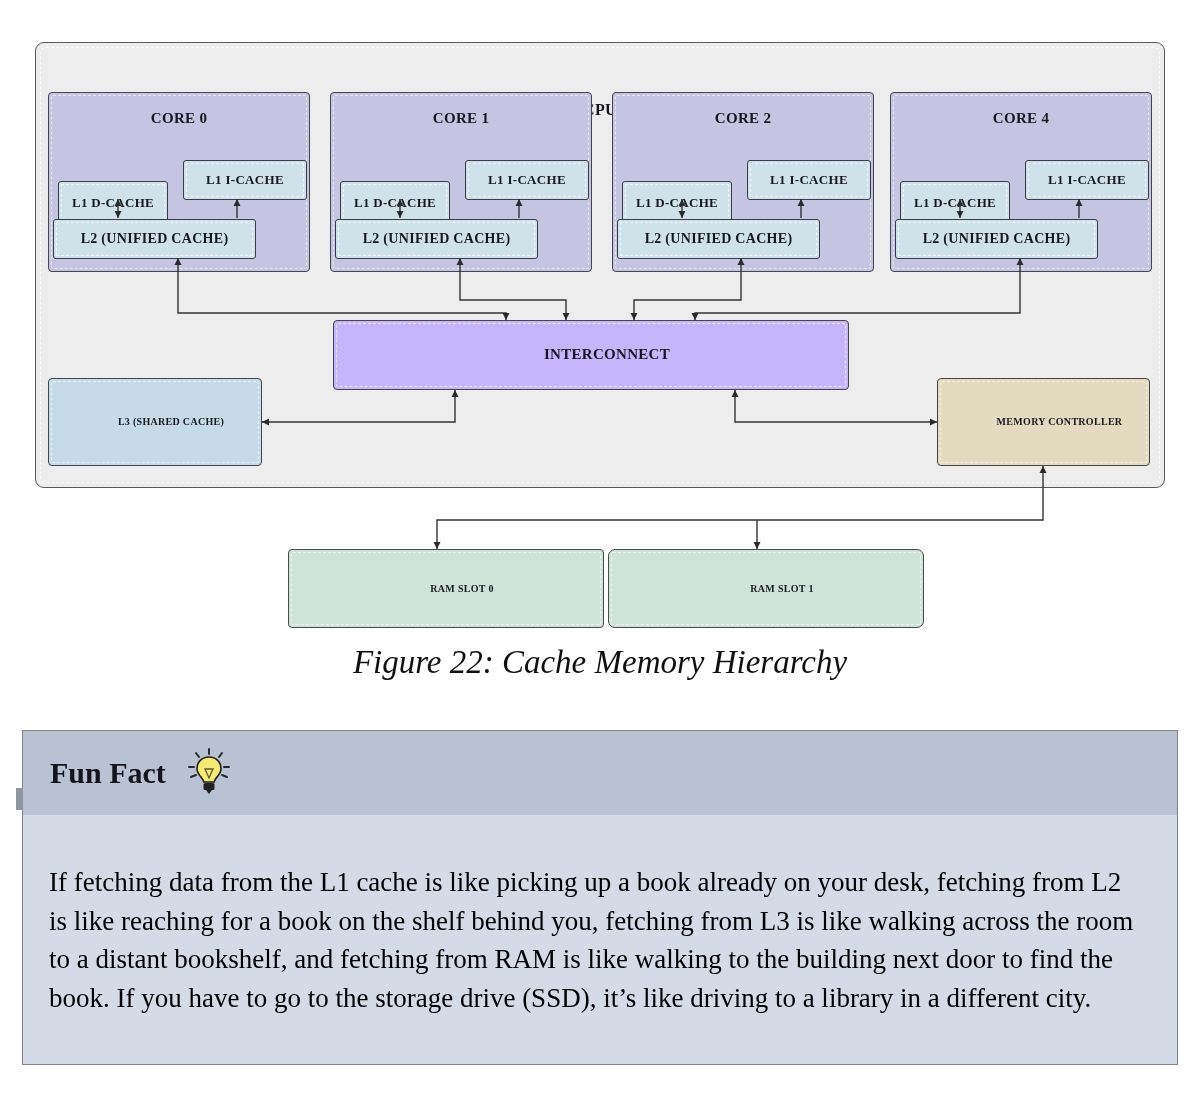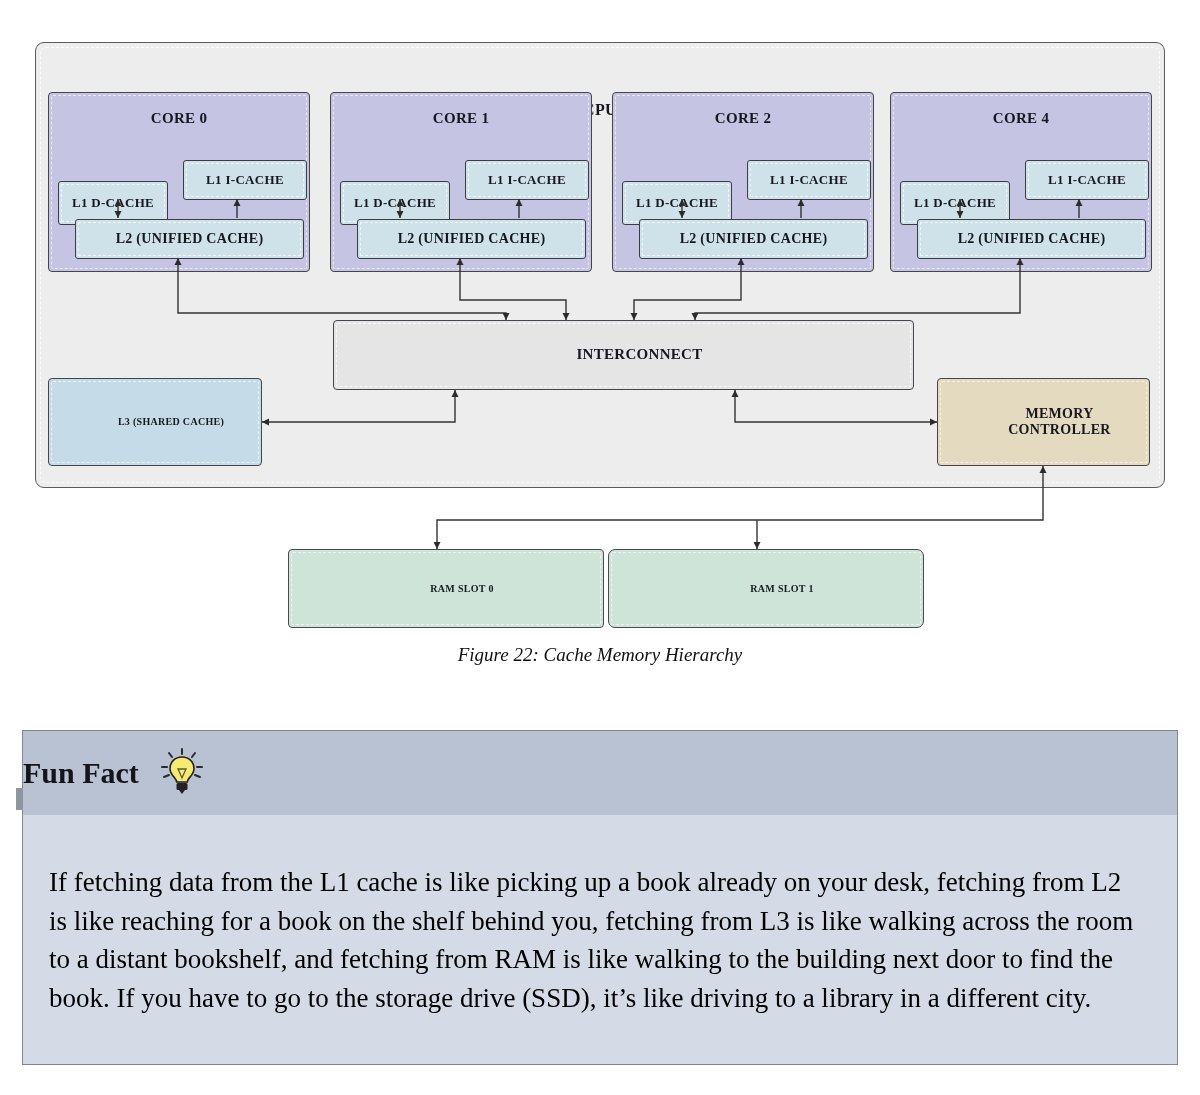--- a/index.html
+++ b/index.html
@@ -20,46 +20,46 @@
   .cpu-title{position:absolute;left:0;top:58px;width:100%;text-align:center;font-size:16px;}
 
   .core{top:92px;width:262px;height:180px;background:#c6c4e3;}
   .core-title{position:absolute;left:0;top:17px;width:100%;font-size:15px;}
   .subbox{position:absolute;box-sizing:border-box;border:1.2px solid #3c3c44;border-radius:3px;
           background:#cfe2e9;}
   .subbox::before{content:"";position:absolute;inset:2px;border:1px dashed rgba(255,255,255,.7);
                   pointer-events:none;}
   .l1d{left:9px;top:67px;width:110px;height:44px;margin-top:21px;}
   .l1i{left:134px;top:67px;width:124px;height:40px;}
-  .l2 {left:26px;top:126px;width:229px;height:40px;}
+  .l2 {left:4px;top:126px;width:203px;height:40px;}
   .l1-lbl{font-size:13px;}
   .l2-lbl{font-size:14px;}
 
-  .interconnect{left:333px;top:320px;width:581px;height:70px;background:#e5e5e5;}
+  .interconnect{left:333px;top:320px;width:516px;height:70px;background:#c4b5fd;}
   .interconnect::before{border-color:rgba(255,255,255,.75);}
   .ic-lbl{font-size:15px;}
 
   .l3box{left:48px;top:378px;width:214px;height:88px;background:#c5dbe7;}
   .mcbox{left:937px;top:378px;width:213px;height:88px;background:#e4dabf;}
-  .mc-lbl{font-size:14px;width:130px;margin:16px auto;}
+  .mc-lbl{font-size:10px;width:130px;margin:16px auto;}
   .big-lbl{font-size:10px;}
 
   .ram{top:549px;width:316px;height:79px;background:#cfe4d8;border-color:#4a4a50;}
   .ram0{left:288px;}
   .ram1{left:608px;border-radius:7px;}
 
   .arrows{position:absolute;left:0;top:0;width:1200px;height:700px;pointer-events:none;}
   .figure-caption{position:absolute;left:0;top:644px;width:100%;text-align:center;
-                  font-style:italic;font-size:19px;color:#101010;}
+                  font-style:italic;font-size:33px;color:#101010;}
 
   
   .funfact{position:absolute;left:22px;top:730px;width:1156px;height:335px;box-sizing:border-box;
            border:1px solid #82878f;background:#d4dbe6;}
   .ff-header{position:absolute;left:0;top:0;width:100%;height:84px;background:#b8c2d2;
-             display:flex;align-items:center;box-sizing:border-box;}
+             display:flex;align-items:center;box-sizing:border-box;padding-left:27px;}
   .ff-title{font-weight:bold;font-size:30px;color:#14141a;}
   .ff-bulb{margin-left:20px;margin-top:2px;}
   .ff-tab{position:absolute;left:-7px;top:57px;width:7px;height:22px;background:#90969d;}
   .ff-body{position:absolute;left:0;top:84px;width:100%;box-sizing:border-box;
            padding:48px 40px 0 26px;font-size:27px;line-height:38.5px;color:#000000;}
 </style>
 </head>
 <body>
 
 <div class="page">

